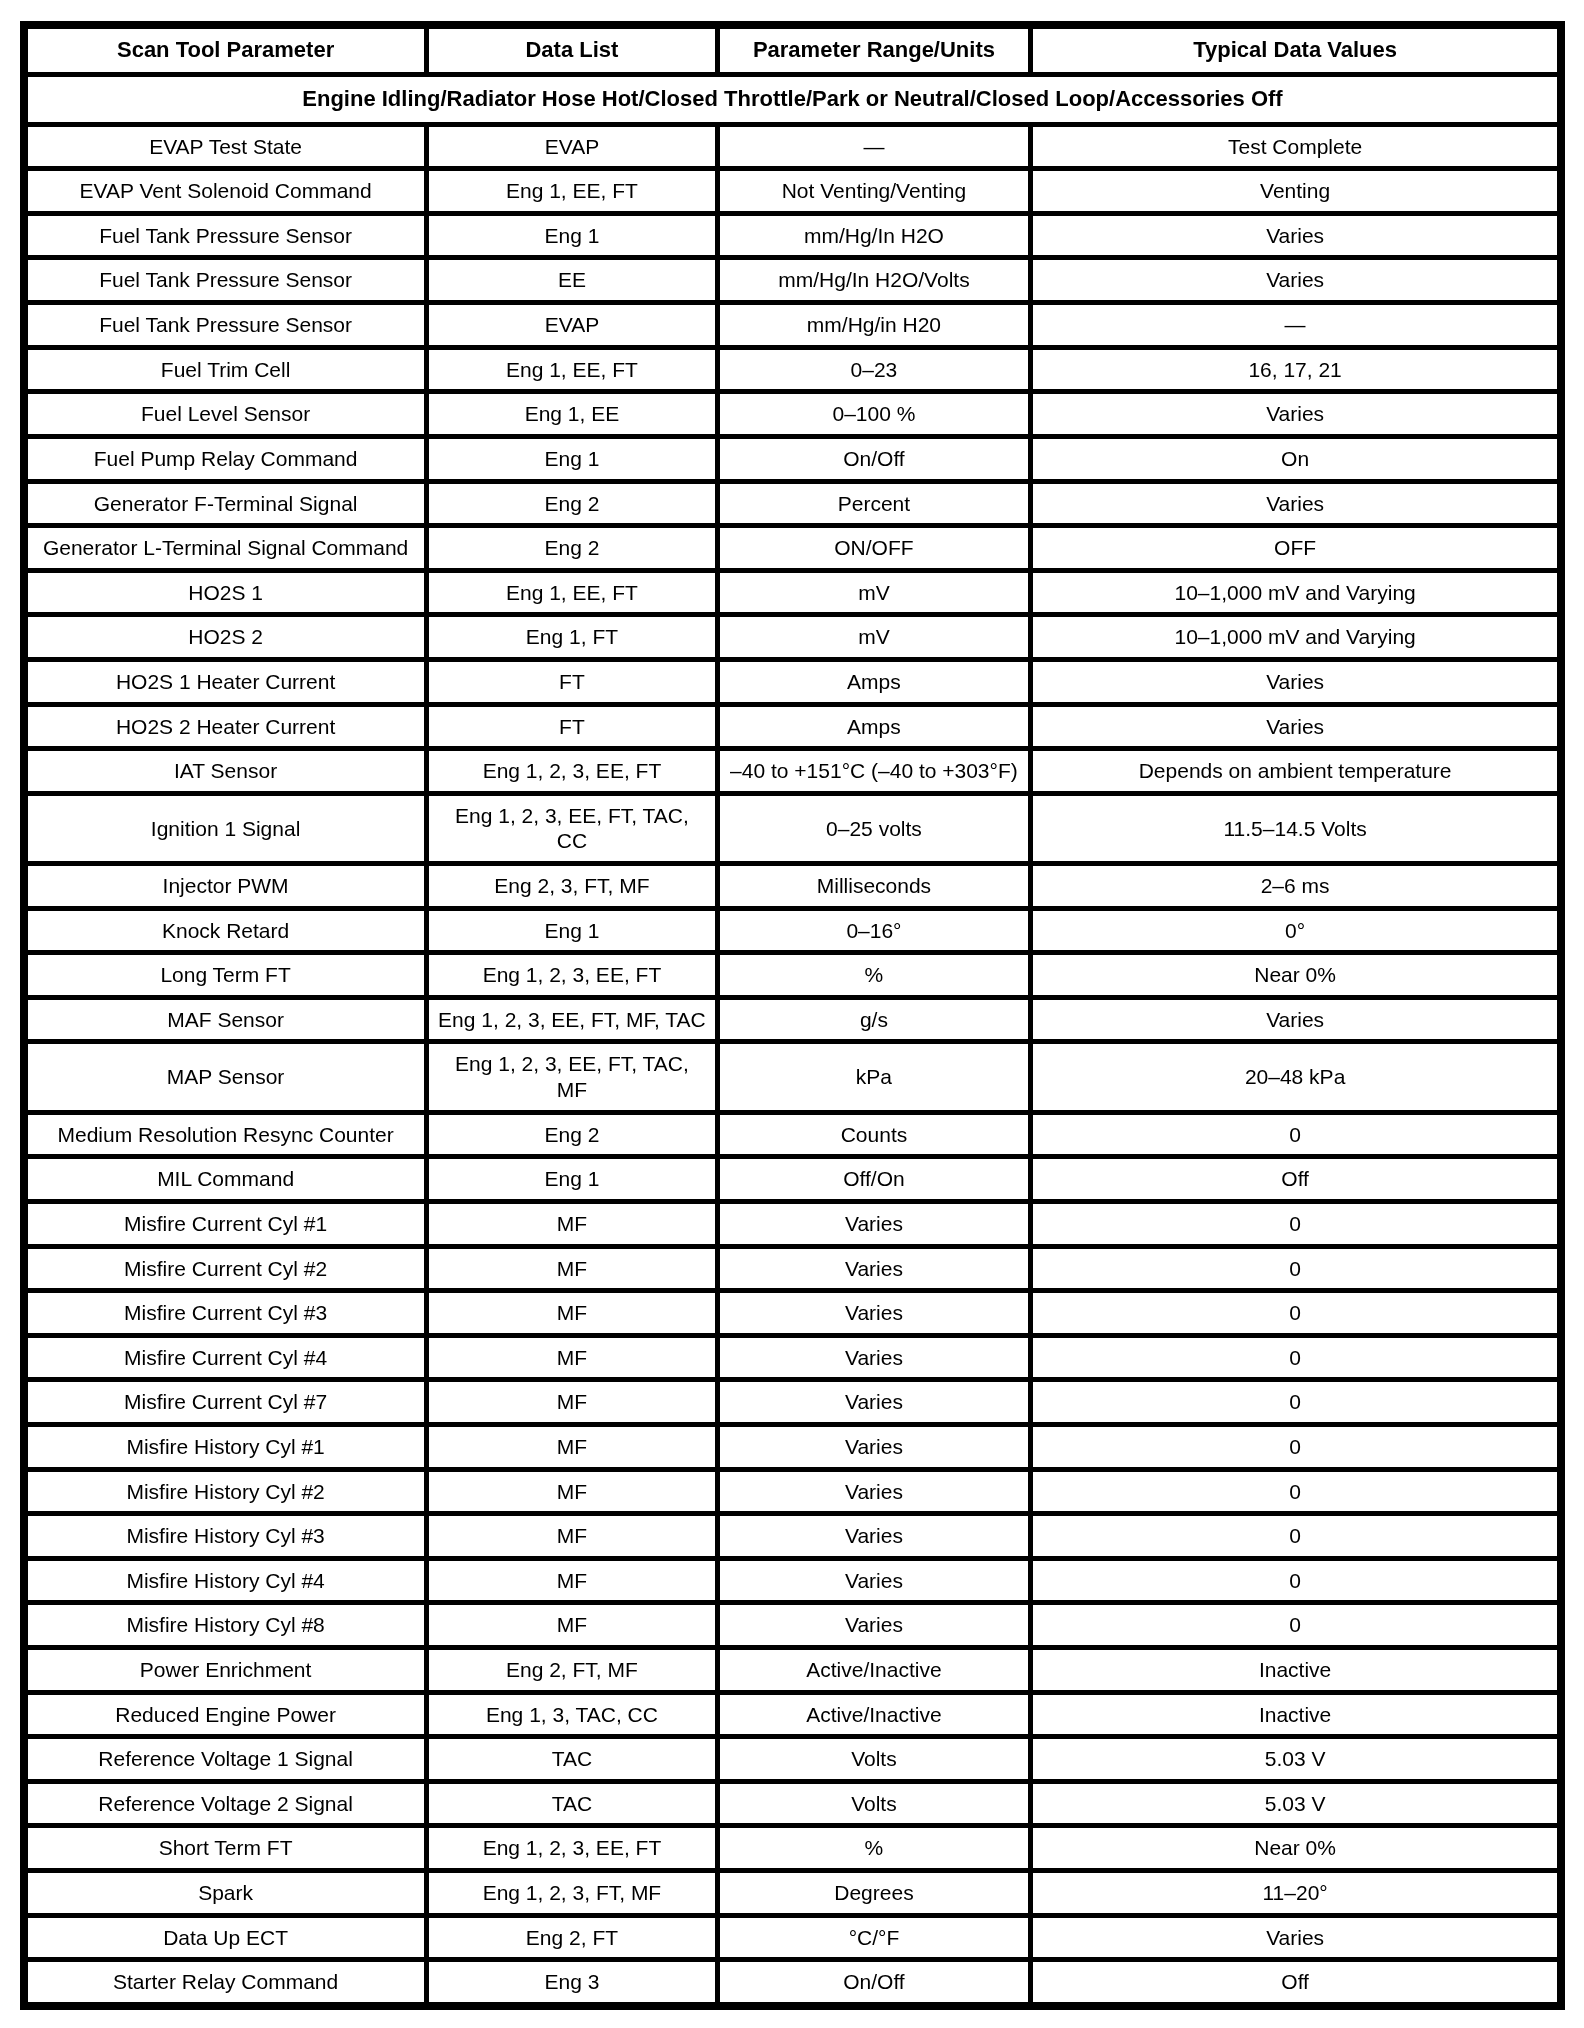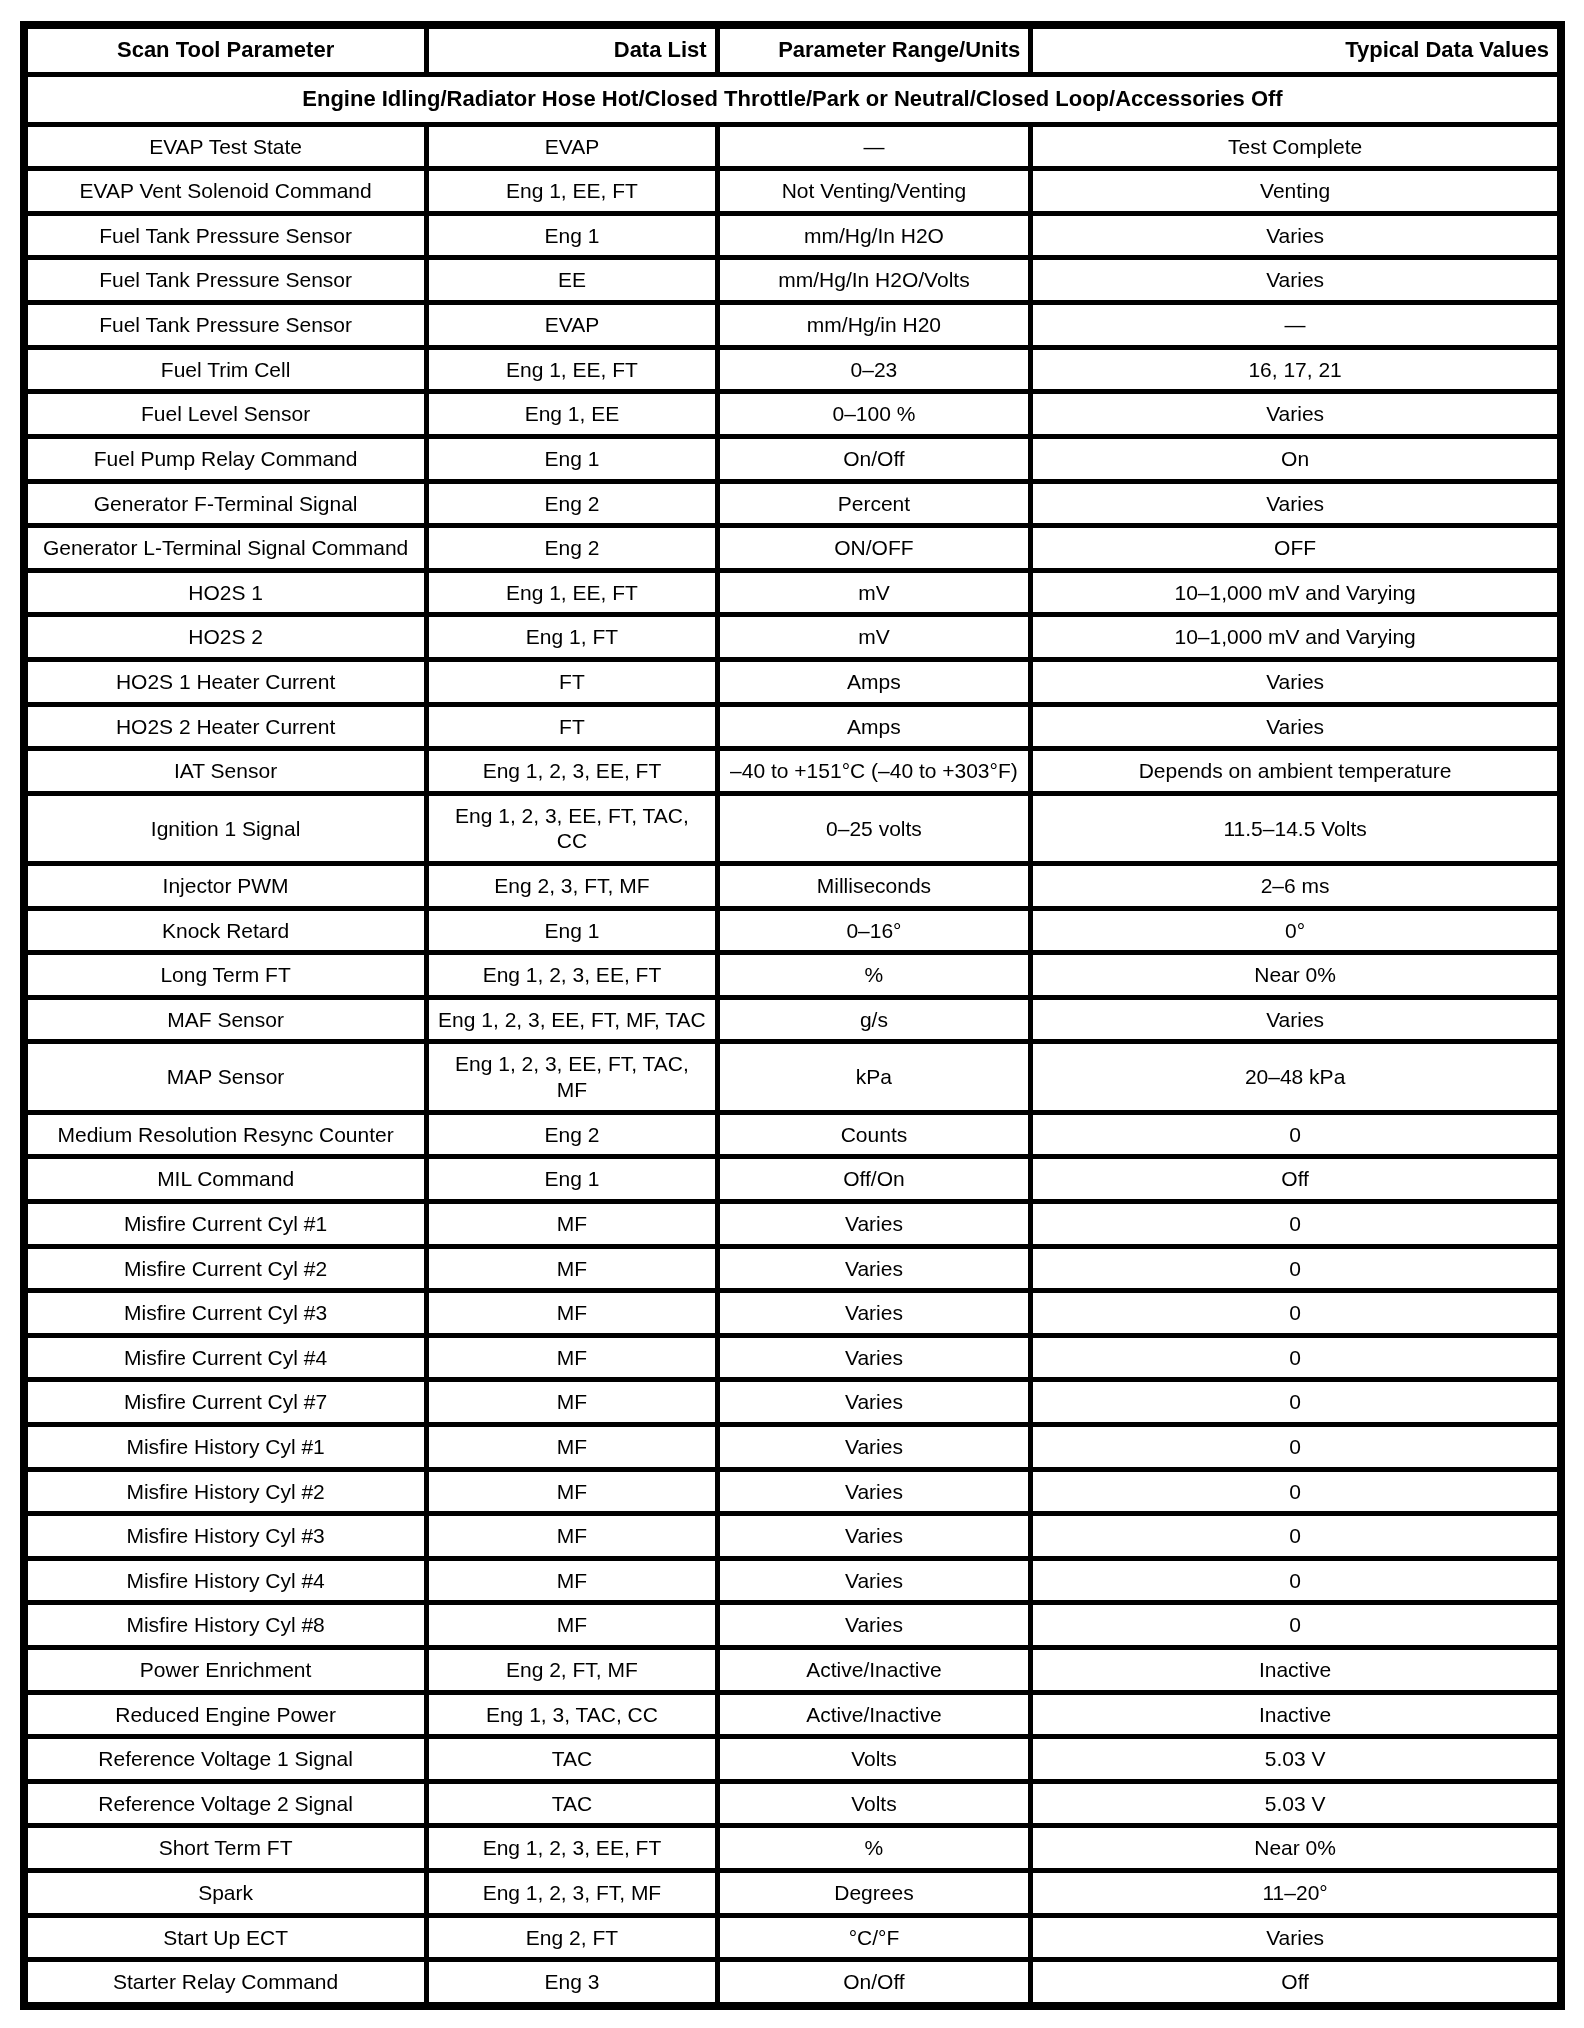--- a/index.html
+++ b/index.html
@@ -38,21 +38,20 @@
     vertical-align: middle;
     text-align: center;
     background: #ffffff;
     color: #000000;
     word-wrap: break-word;
   }
   th {
     font-weight: bold;
     padding: 8px;
     font-size: 22px;
-    text-align: right;
   }
   th.left, td.left {
     text-align: center;
     padding-left: 7px;
   }
   tr.condition td {
     font-weight: bold;
     text-align: center;
     font-size: 22px;
     padding: 9px 7px;
@@ -310,21 +309,21 @@
     <td>%</td>
     <td>Near 0%</td>
   </tr>
         <tr>
     <td class="left">Spark</td>
     <td>Eng 1, 2, 3, FT, MF</td>
     <td>Degrees</td>
     <td>11–20°</td>
   </tr>
         <tr>
-    <td class="left">Start Up ECT</td>
+    <td class="left">Data Up ECT</td>
     <td>Eng 2, FT</td>
     <td>°C/°F</td>
     <td>Varies</td>
   </tr>
         <tr>
     <td class="left">Starter Relay Command</td>
     <td>Eng 3</td>
     <td>On/Off</td>
     <td>Off</td>
   </tr>

